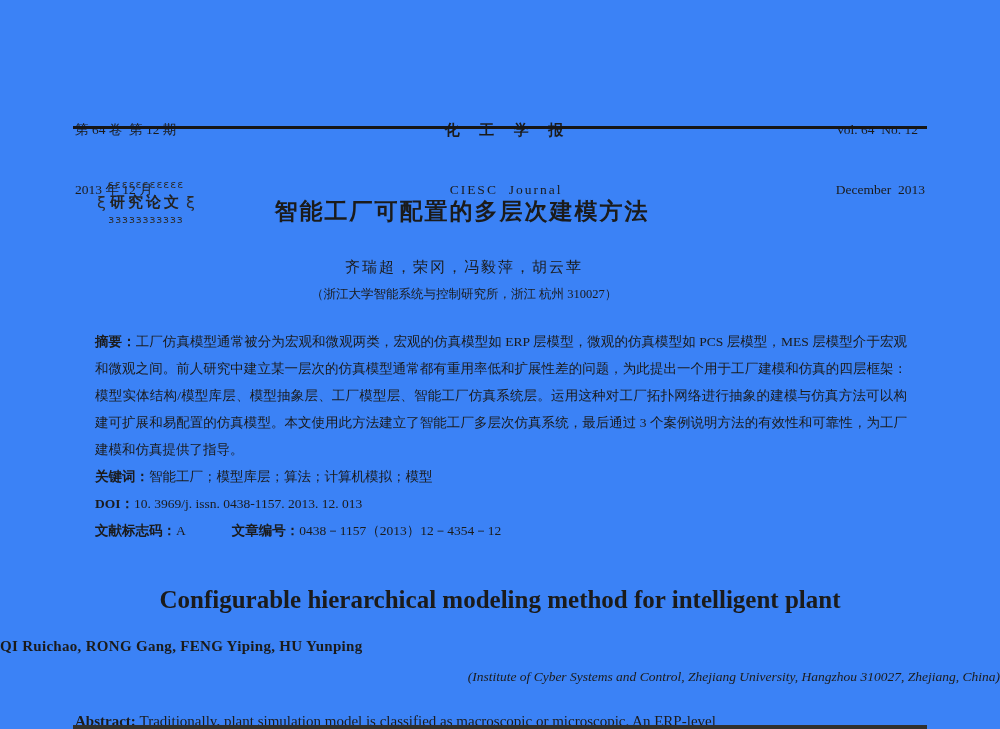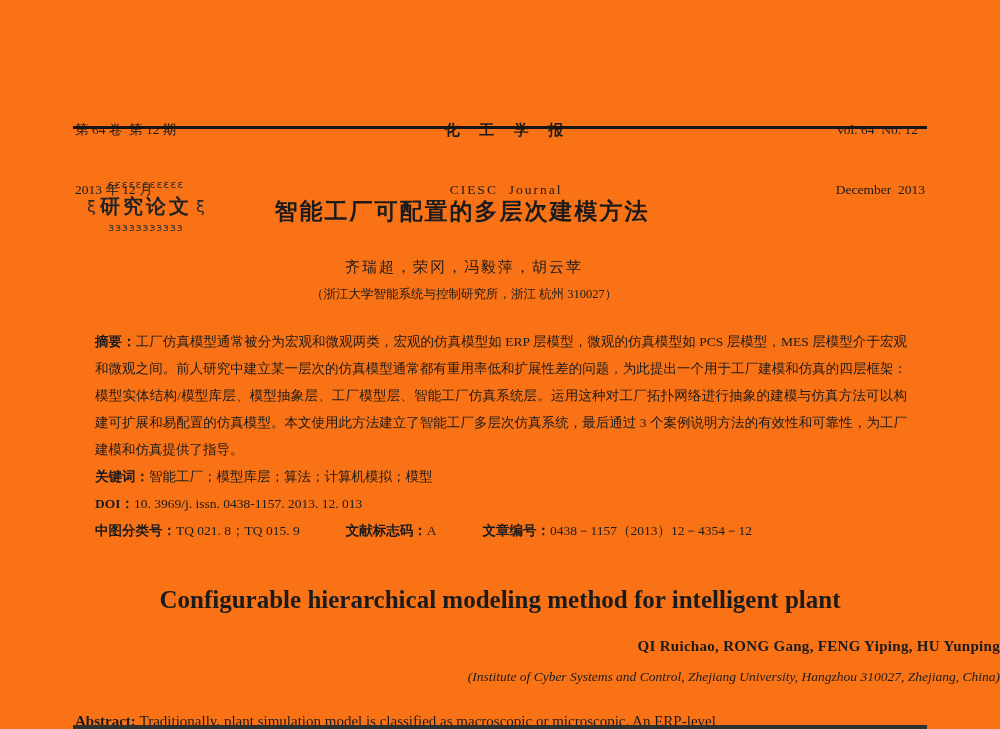--- a/index.html
+++ b/index.html
@@ -4,21 +4,21 @@
 <style>
   * { margin: 0; padding: 0; box-sizing: border-box; }
   html, body { background: #d9d9d9; }
   body { font-family: "Liberation Serif", "DejaVu Serif", serif; }
 
   .page {
     position: relative;
     width: 1000px;
     height: 729px;
     margin: 0 auto;
-    background: #f97316;
+    background: #3b82f6;
     color: #1b1b1b;
     overflow: hidden;
   }
 
   
   .masthead {
     position: absolute;
     top: 80px; left: 75px; right: 75px;
     display: flex;
     justify-content: space-between;
@@ -60,21 +60,21 @@
     gap: 4px;
     padding: 3px 0;
   }
   .badge-side {
     font-family: "DejaVu Sans", sans-serif;
     font-size: 16px;
     color: #2a2a2a;
   }
   .badge-label {
     font-weight: bold;
-    font-size: 20px;
+    font-size: 15px;
     letter-spacing: 3px;
     white-space: nowrap;
   }
   .cn-title {
     padding-top: 18px;
     text-align: center;
     font-size: 23px;
     font-weight: bold;
     letter-spacing: 2px;
     transform: translateX(-38px);
@@ -107,21 +107,21 @@
 
   
   .en-title {
     position: absolute; top: 586px; left: 0; right: 0;
     text-align: center;
     font-size: 25px;
     font-weight: bold;
   }
   .en-authors {
     position: absolute; top: 638px; left: 0; right: 0;
-    text-align: right;
+    text-align: left;
     font-size: 15px;
     font-weight: bold;
     letter-spacing: 0.3px;
   }
   .en-affil {
     position: absolute; top: 669px; left: 0; right: 0;
     text-align: right;
     font-size: 13.5px;
     font-style: italic;
   }
@@ -173,21 +173,20 @@
   </div>
 
   <div class="authors-cn">齐瑞超，荣冈，冯毅萍，胡云苹</div>
   <div class="affil-cn">（浙江大学智能系统与控制研究所，浙江 杭州 310027）</div>
 
   <div class="cn-meta">
     <p class="abstract-cn"><span class="lbl">摘要：</span><span>工厂仿真模型通常被分为宏观和微观两类，宏观的仿真模型如 ERP 层模型，微观的仿真模型如 PCS 层模型，MES 层模型介于宏观和微观之间。前人研究中建立某一层次的仿真模型通常都有重用率低和扩展性差的问题，为此提出一个用于工厂建模和仿真的四层框架：模型实体结构/模型库层、模型抽象层、工厂模型层、智能工厂仿真系统层。运用这种对工厂拓扑网络进行抽象的建模与仿真方法可以构建可扩展和易配置的仿真模型。本文使用此方法建立了智能工厂多层次仿真系统，最后通过 3 个案例说明方法的有效性和可靠性，为工厂建模和仿真提供了指导。</span></p>
     <p class="kv"><span class="lbl">关键词：</span><span>智能工厂；模型库层；算法；计算机模拟；模型</span></p>
     <p class="kv"><span class="lbl">DOI：</span><span>10. 3969/j. issn. 0438-1157. 2013. 12. 013</span></p>
     <p class="kv meta-row">
-      <span><span class="lbl">中图分类号：</span><span>TQ 021. 8；TQ 015. 9</span></span>
       <span><span class="lbl">文献标志码：</span><span>A</span></span>
       <span><span class="lbl">文章编号：</span><span>0438－1157（2013）12－4354－12</span></span>
     </p>
   </div>
 
   <h2 class="en-title">Configurable hierarchical modeling method for intelligent plant</h2>
   <div class="en-authors">QI Ruichao, RONG Gang, FENG Yiping, HU Yunping</div>
   <div class="en-affil">(Institute of Cyber Systems and Control, Zhejiang University, Hangzhou 310027, Zhejiang, China)</div>
   <div class="en-abstract"><span class="lbl">Abstract:</span>&nbsp;<span>Traditionally, plant simulation model is classified as macroscopic or microscopic. An ERP-level</span></div>
 

